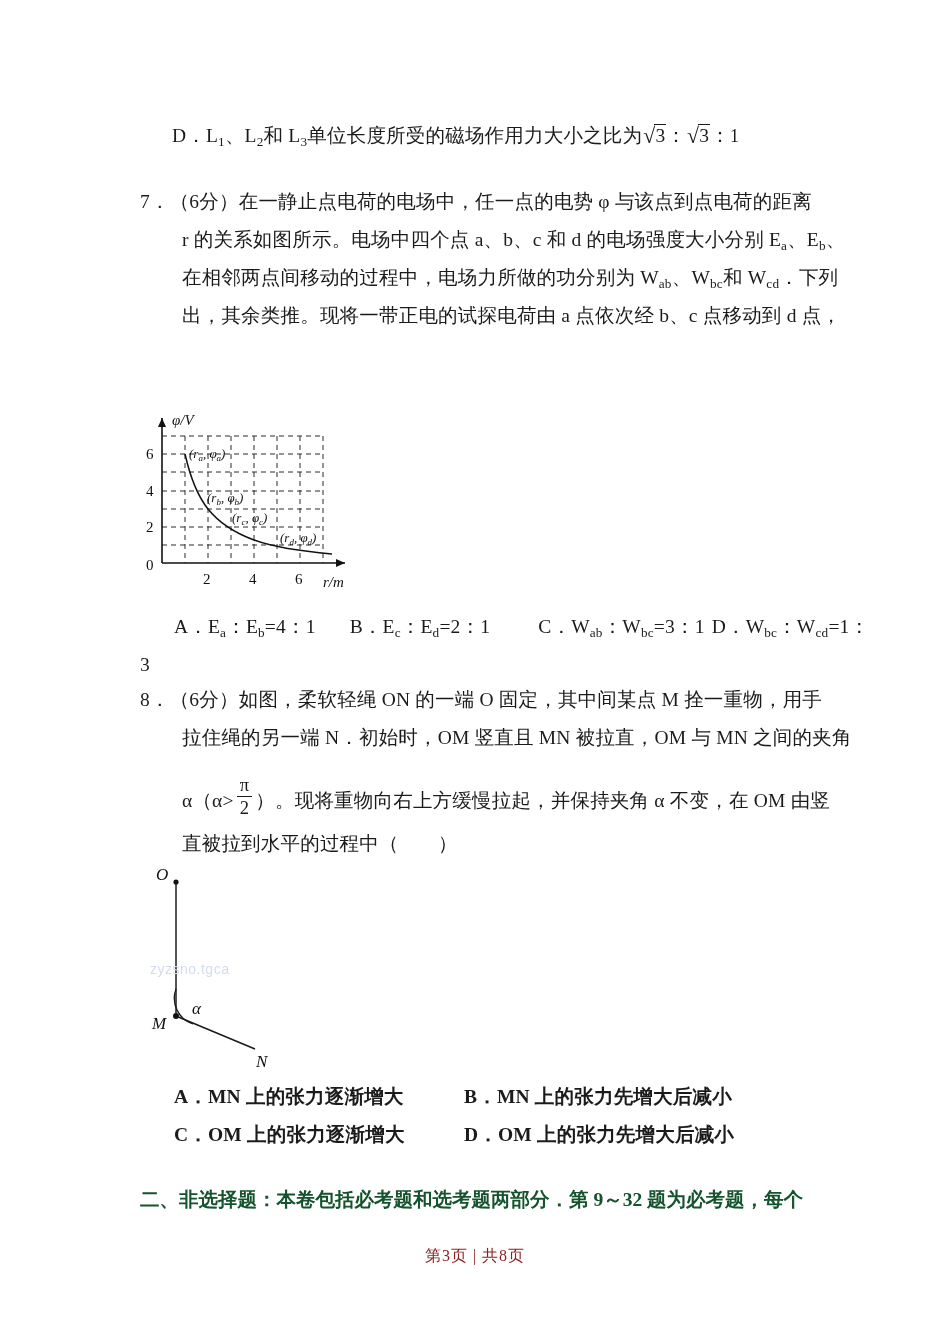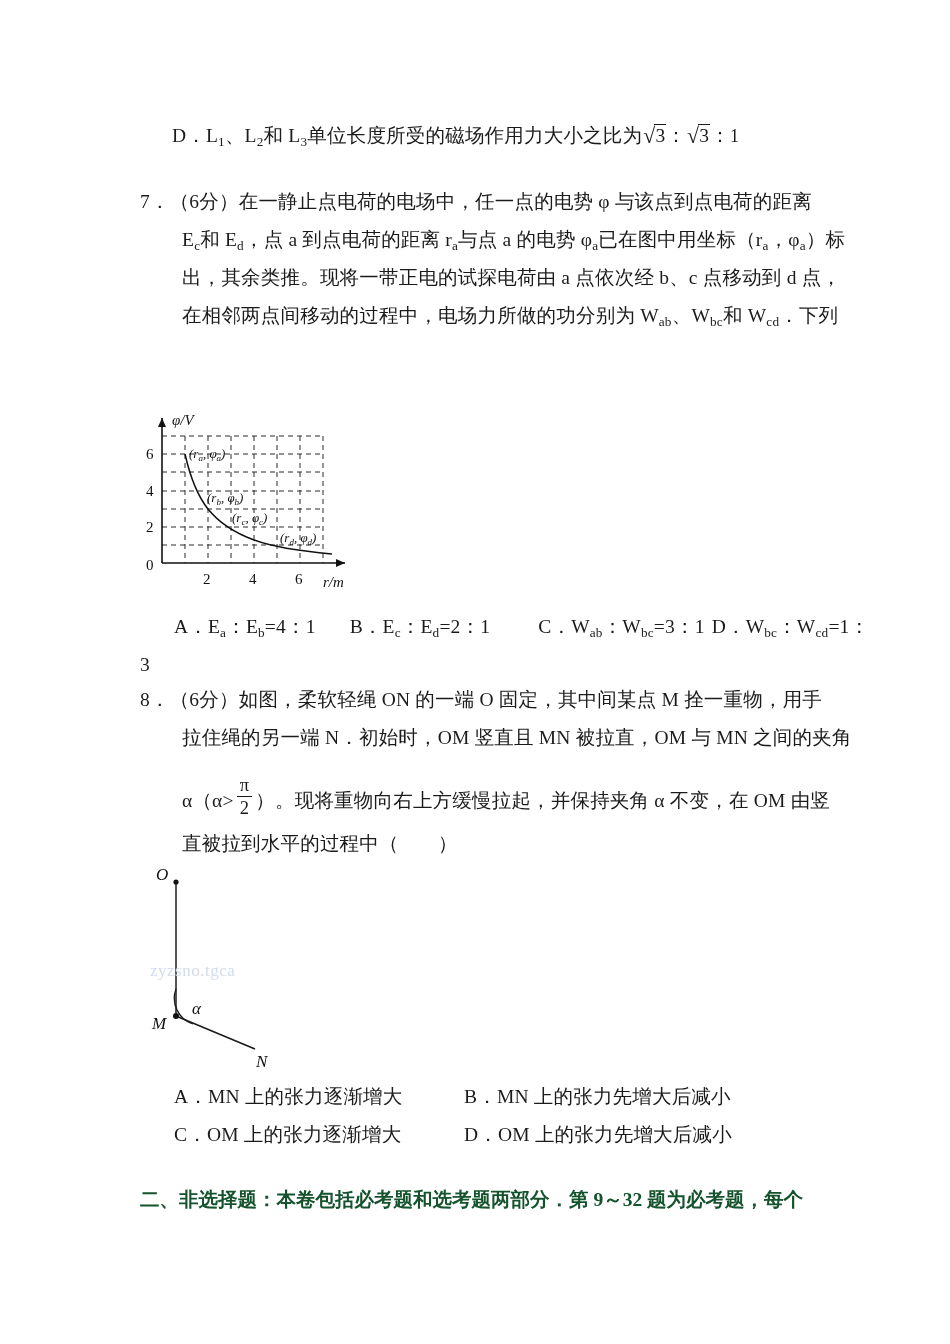--- a/index.html
+++ b/index.html
@@ -86,22 +86,22 @@
     text-align: center;
     font-size: 16px;
     color: #8a1c1c;
     letter-spacing: 1px;
   }
 
   
   .figure { position: absolute; }
   .watermark {
     position: absolute;
-    font-family: Liberation Serif, serif;
-    font-size: 17px;
+    font-family: Liberation Sans, sans-serif;
+    font-size: 14px;
     color: #d3dced;
     letter-spacing: 0.5px;
     white-space: nowrap;
     user-select: none;
   }
   svg { display: block; overflow: visible; }
   .axlab { font-family: "Liberation Serif", serif; font-style: italic; }
   .ticklab { font-family: "Liberation Serif", serif; font-size: 15px; }
   .ptlab { font-family: "Liberation Serif", serif; font-style: italic; font-size: 13px; }
   .ptlab tspan.sb { font-size: 9px; }
@@ -114,26 +114,26 @@
 
   <div class="block" style="left:172px; top:116px;">
     <span class="qline">
       <span>D．L</span><sub>1</sub><span>、L</span><sub>2</sub><span>和 L</span><sub>3</sub><span>单位长度所受的磁场作用力大小之比为</span><span class="sqrt"><span class="rad">√</span><span class="rand">3</span></span><span>：</span><span class="sqrt"><span class="rad">√</span><span class="rand">3</span></span><span>：</span><span style="font-size:0.92em">1</span>
     </span>
   </div>
 
   <div class="block" style="left:140px; top:183px; width:690px;">
     <div class="qline">7．（6分）在一静止点电荷的电场中，任一点的电势 φ 与该点到点电荷的距离</div>
     <div class="qline indent">
-      <span>E</span><sub>c</sub><span>和 E</span><sub>d</sub><span>，点 a 到点电荷的距离 r</span><sub>a</sub><span>与点 a 的电势 φ</span><sub>a</sub><span>已在图中用坐标（r</span><sub>a</sub><span>，φ</span><sub>a</sub><span>）标</span>
-    </div>
-    <div class="qline indent">出，其余类推。现将一带正电的试探电荷由 a 点依次经 b、c 点移动到 d 点，</div>
+      <span>r 的关系如图所示。电场中四个点 a、b、c 和 d 的电场强度大小分别 E</span><sub>a</sub><span>、E</span><sub>b</sub><span>、</span>
+    </div>
     <div class="qline indent">
       <span>在相邻两点间移动的过程中，电场力所做的功分别为 W</span><sub>ab</sub><span>、W</span><sub>bc</sub><span>和 W</span><sub>cd</sub><span>．下列</span>
     </div>
+    <div class="qline indent">出，其余类推。现将一带正电的试探电荷由 a 点依次经 b、c 点移动到 d 点，</div>
   </div>
 
   <div class="figure" style="left:140px; top:398px;">
     <svg width="230" height="195" viewBox="0 0 230 195">
 
       <g stroke="#2a2a2a" stroke-width="1" stroke-dasharray="5,4" fill="none">
 
         <line x1="45" y1="38" x2="45" y2="165"></line>
         <line x1="68" y1="38" x2="68" y2="165"></line>
         <line x1="91" y1="38" x2="91" y2="165"></line>
@@ -220,25 +220,26 @@
 
       <path d="M38,123 A27,27 0 0 0 55,158" fill="none" stroke="#1b1b1b" stroke-width="1.3"></path>
 
       <text class="nodelab" x="18" y="14" fill="#111">O</text>
       <text class="nodelab" x="14" y="163" fill="#111">M</text>
       <text class="nodelab" x="118" y="201" fill="#111">N</text>
       <text class="nodelab" x="54" y="148" fill="#111" font-size="16">α</text>
     </svg>
   </div>
 
-  <div class="block" style="left:174px; top:1078px;">
+  <div class="block" style="left:174px; top:1078px;font-weight:bold;">
     <div class="qline">
       <span style="display:inline-block;width:290px">A．MN 上的张力逐渐增大</span><span>B．MN 上的张力先增大后减小</span>
     </div>
     <div class="qline">
       <span style="display:inline-block;width:290px">C．OM 上的张力逐渐增大</span><span>D．OM 上的张力先增大后减小</span>
     </div>
   </div>
 
   <div class="section-head" style="left:140px; top:1183px;">二、非选择题：本卷包括必考题和选考题两部分．第 9～32 题为必考题，每个</div>
 
+  <div class="footer" style="left: 0px; top: 1246px; color: rgb(138, 28, 28);">第3页 | 共8页</div>
 
 </div>
 
 </body></html>

